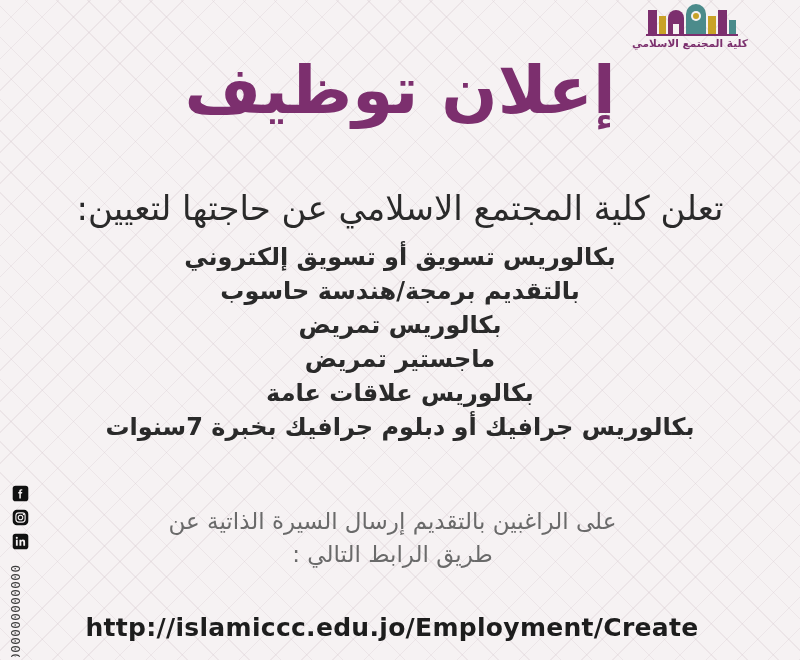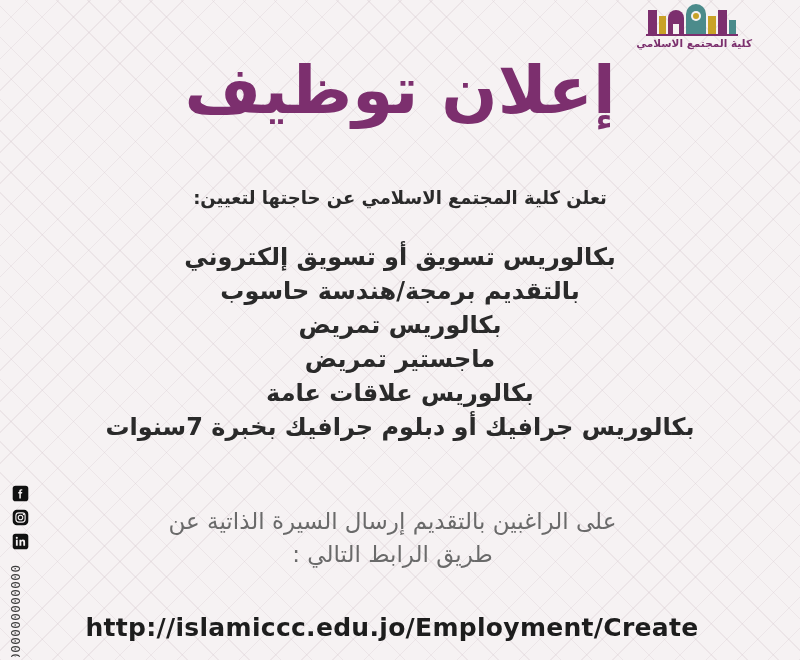--- a/index.html
+++ b/index.html
@@ -25,21 +25,21 @@
       repeating-linear-gradient(-45deg, rgba(214,200,206,0.30) 0 1px, rgba(0,0,0,0) 1px 22px);
     overflow: hidden;
   }
 
   
   .logo {
     position: absolute;
     top: 2px;
     right: 48px;
     width: 120px;
-    text-align: right;
+    text-align: left;
   }
   .logo-mark {
     display: block;
     margin: 0 auto;
   }
   .logo-caption {
     display: block;
     margin-top: 1px;
     font-size: 10.5px;
     font-weight: bold;
@@ -62,22 +62,22 @@
     letter-spacing: -1px;
   }
 
   
   .intro {
     position: absolute;
     top: 186px;
     left: 0;
     right: 0;
     text-align: center;
-    font-size: 18px;
-    font-weight: bold;
+    font-size: 34px;
+    font-weight: normal;
     color: #2a2a2a;
     line-height: 1.35;
     padding: 0 36px;
     box-sizing: border-box;
   }
 
   
   .positions {
     position: absolute;
     top: 240px;

